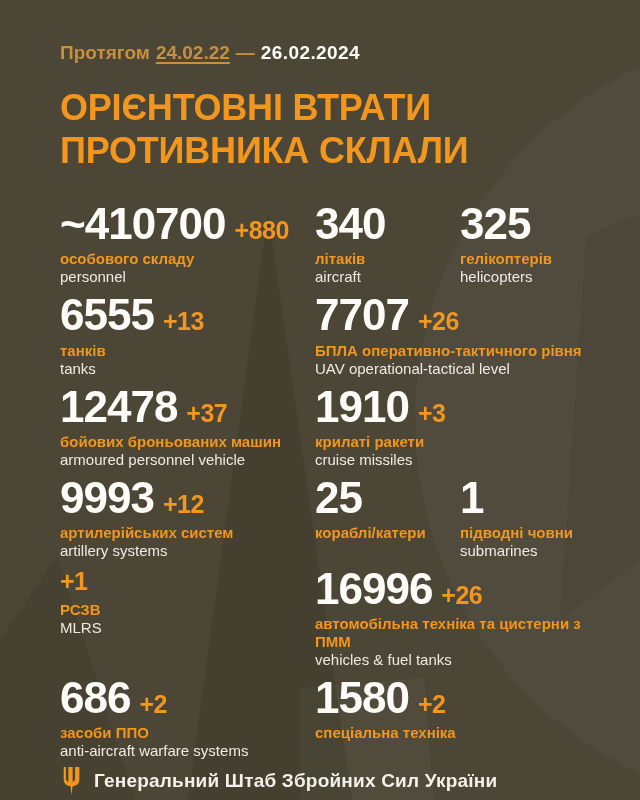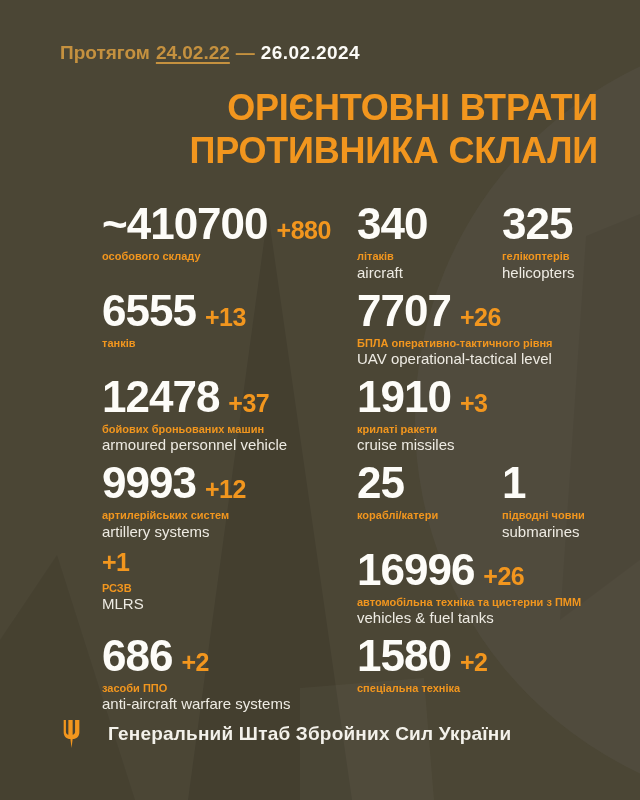--- a/index.html
+++ b/index.html
@@ -4,42 +4,42 @@
 <style>
   html,body { margin:0; padding:0; }
   body {
     width:640px; height:800px;
     background:#4b4635;
     font-family:"Liberation Sans", sans-serif;
     position:relative; overflow:hidden;
     -webkit-font-smoothing:antialiased;
   }
   .watermark { position:absolute; inset:0; z-index:0; }
-  .content { position:absolute; inset:0; z-index:1; padding:42px 42px 0 60px; box-sizing:border-box; }
+  .content { position:absolute; inset:0; z-index:1; padding:42px 24px 0 60px; box-sizing:border-box; }
 
   .period { display:flex; gap:6px; align-items:baseline; font-size:19px; font-weight:600; color:#c5913f; }
   .period .date-from { text-decoration:underline; text-decoration-thickness:2px; text-underline-offset:3px;text-align:right; }
   .period .date-to { color:#fcfbf7; font-weight:800; letter-spacing:0.4px; }
 
   .title { margin-top:22px; color:#f2961e; font-weight:800; font-size:36px; line-height:1.2;
-           letter-spacing:-0.2px; text-transform:uppercase;text-align:right; }
-
-  .stats { margin-top:30px;margin-left:42px; }
+           letter-spacing:-0.2px; text-transform:uppercase; }
+
+  .stats { margin-top:30px; }
   .row { display:flex; margin-bottom:7px; }
   .col-a { width:255px; flex-shrink:0; padding-right:10px; box-sizing:border-box; }
   .col-b { width:145px; flex-shrink:0; padding-right:10px; box-sizing:border-box; }
   .col-flex { flex:1; min-width:0; }
 
   .num-line { display:flex; align-items:baseline; gap:9px; }
   .num { font-size:44px; font-weight:800; color:#fdfcf8; letter-spacing:-1px; line-height:0.98; }
   .delta { font-size:25px; font-weight:700; color:#f2961e; letter-spacing:-0.5px; }
-  .lbl-ua { margin-top:5px; font-size:11px; font-weight:700; color:#f2961e; line-height:1.2; }
+  .lbl-ua { margin-top:5px; font-size:15px; font-weight:700; color:#f2961e; line-height:1.2; }
   .lbl-en { font-size:15px; font-weight:400; color:#eeebe3; line-height:1.2; }
 
-  .footer { display:flex; align-items:center; gap:27px; margin-top:6px; }
+  .footer { display:flex; align-items:center; gap:13px; margin-top:6px; }
   .footer-text { font-size:19px; font-weight:700; color:#f3f1ea; letter-spacing:0.2px; }
   .trident { display:block; }
 </style>
 </head>
 <body>
 
 <svg class="watermark" width="640" height="800" viewBox="0 0 640 800" aria-hidden="true">
   <circle cx="805" cy="420" r="390" fill="rgba(135,138,148,0.09)"></circle>
   <polygon points="268,212 352,800 188,800" fill="rgba(10,8,0,0.10)"></polygon>
   <polygon points="57,555 135,800 0,800 0,640" fill="rgba(10,8,0,0.08)"></polygon>
@@ -63,20 +63,21 @@
 
   <div class="stats">
 
     <div class="row">
       <div class="stat col-a">
         <div class="num-line">
           <span class="num">~410700</span>
           <span class="delta">+880</span>
         </div>
         <div class="lbl-ua">особового складу</div>
+        <div class="lbl-en">personnel</div>
       </div>
       <div class="stat col-b">
         <div class="num-line">
           <span class="num">340</span>
         </div>
         <div class="lbl-ua">літаків</div>
         <div class="lbl-en">aircraft</div>
       </div>
       <div class="stat col-flex">
         <div class="num-line">
@@ -87,20 +88,21 @@
       </div>
     </div>
 
     <div class="row">
       <div class="stat col-a">
         <div class="num-line">
           <span class="num">6555</span>
           <span class="delta">+13</span>
         </div>
         <div class="lbl-ua">танків</div>
+        <div class="lbl-en">tanks</div>
       </div>
       <div class="stat col-flex">
         <div class="num-line">
           <span class="num">7707</span>
           <span class="delta">+26</span>
         </div>
         <div class="lbl-ua">БПЛА оперативно-тактичного рівня</div>
         <div class="lbl-en">UAV operational-tactical level</div>
       </div>
     </div>

